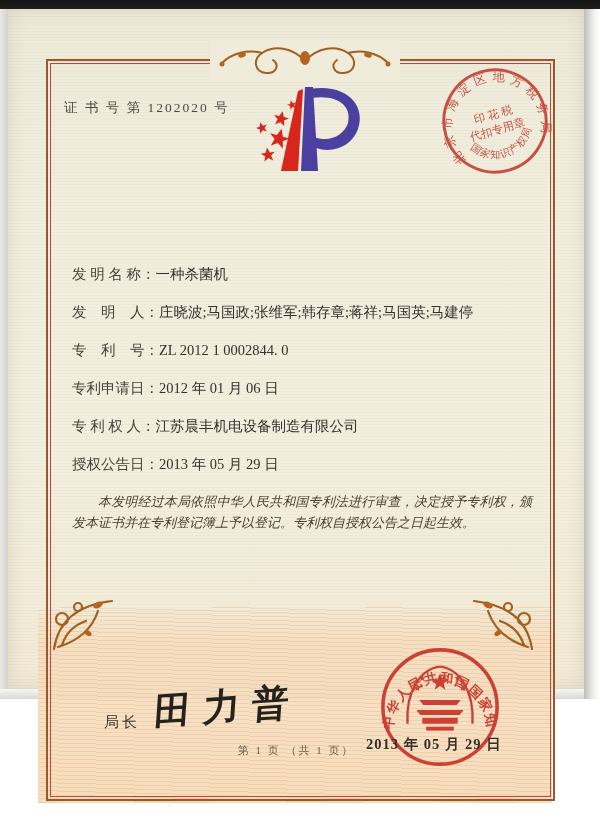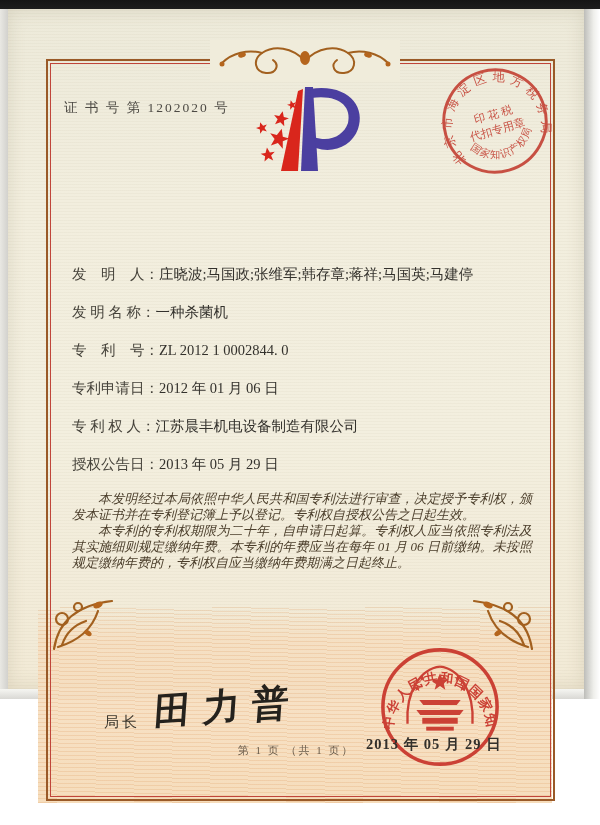--- a/index.html
+++ b/index.html
@@ -29,21 +29,21 @@
   .corner.br{right:46px;bottom:36px;transform:scaleX(-1);}
   .cert-no{position:absolute;left:56px;top:90px;font-size:13.5px;letter-spacing:2px;color:#4d4a44;}
   .logo{position:absolute;left:242px;top:72px;}
   .tax-stamp{position:absolute;left:428px;top:52px;opacity:0.88;}
   .doc-title{position:absolute;left:0;right:0;top:174px;text-align:center;
     font-size:29px;font-weight:700;letter-spacing:14px;padding-left:14px;color:#3a3833;}
   .fields{position:absolute;left:64px;right:52px;top:256px;}
   .frow{margin-bottom:19px;font-size:14.5px;color:#3c3a34;white-space:nowrap;}
   .flabel{color:#45423a;}
   .fvalue{color:#33312c;}
-  .paras{position:absolute;left:64px;right:52px;top:482px;font-size:13px;line-height:16px;
+  .paras{position:absolute;left:64px;right:52px;top:482px;font-size:13px;line-height:21px;
     color:#4a3d2a;font-style:italic;text-align:justify;}
   .paras p{margin:0;text-indent:2em;}
   .sig-row{position:absolute;left:96px;top:672px;display:flex;align-items:center;}
   .sig-title{font-size:15px;letter-spacing:3px;color:#3b362d;margin-top:32px;}
   .sig-name{font-size:37px;font-weight:600;letter-spacing:12px;color:#25221d;
     margin-left:14px;transform:rotate(-4deg) skewX(-8deg);}
   .seal{position:absolute;left:368px;top:634px;}
   .seal-date{position:absolute;left:358px;top:726px;font-size:14.5px;font-weight:600;
     letter-spacing:1px;color:#33302b;}
   .footer{position:absolute;left:0;right:0;top:734px;text-align:center;
@@ -135,42 +135,41 @@
           <textPath href="#taxBot" startOffset="0" textLength="78" lengthAdjust="spacing">国家知识产权局</textPath>
         </text>
         <text x="60" y="57" text-anchor="middle" font-size="11.5">印 花 税</text>
         <text x="60" y="73" text-anchor="middle" font-size="11.5">代扣专用章</text>
       </g>
     </svg>
 
 
     <div class="fields">
       <div class="frow">
+        <span class="flabel">发 明 名 称：</span><span class="fvalue">一种杀菌机</span>
+      </div>
+      <div class="frow">
         <span class="flabel">发　明　人：</span><span class="fvalue">庄晓波;马国政;张维军;韩存章;蒋祥;马国英;马建停</span>
-      </div>
-      <div class="frow">
-        <span class="flabel">发 明 名 称：</span><span class="fvalue">一种杀菌机</span>
       </div>
       <div class="frow">
         <span class="flabel">专　利　号：</span><span class="fvalue">ZL 2012 1 0002844. 0</span>
       </div>
       <div class="frow">
         <span class="flabel">专利申请日：</span><span class="fvalue">2012 年 01 月 06 日</span>
       </div>
       <div class="frow">
         <span class="flabel">专 利 权 人：</span><span class="fvalue">江苏晨丰机电设备制造有限公司</span>
       </div>
       <div class="frow">
         <span class="flabel">授权公告日：</span><span class="fvalue">2013 年 05 月 29 日</span>
       </div>
     </div>
 
     <div class="paras">
       <p>本发明经过本局依照中华人民共和国专利法进行审查，决定授予专利权，颁发本证书并在专利登记簿上予以登记。专利权自授权公告之日起生效。</p>
-      <p>本专利的专利权期限为二十年，自申请日起算。专利权人应当依照专利法及其实施细则规定缴纳年费。本专利的年费应当在每年 01 月 06 日前缴纳。未按照规定缴纳年费的，专利权自应当缴纳年费期满之日起终止。</p>
     </div>
 
     <div class="sig-row">
       <span class="sig-title">局长</span>
       <span class="sig-name">田力普</span>
     </div>
 
     <svg class="seal" width="128" height="128" viewBox="0 0 130 130">
       <g fill="#c8342a" opacity="0.92">
         <circle cx="65" cy="65" r="58" fill="none" stroke="#c8342a" stroke-width="3.6"></circle>

